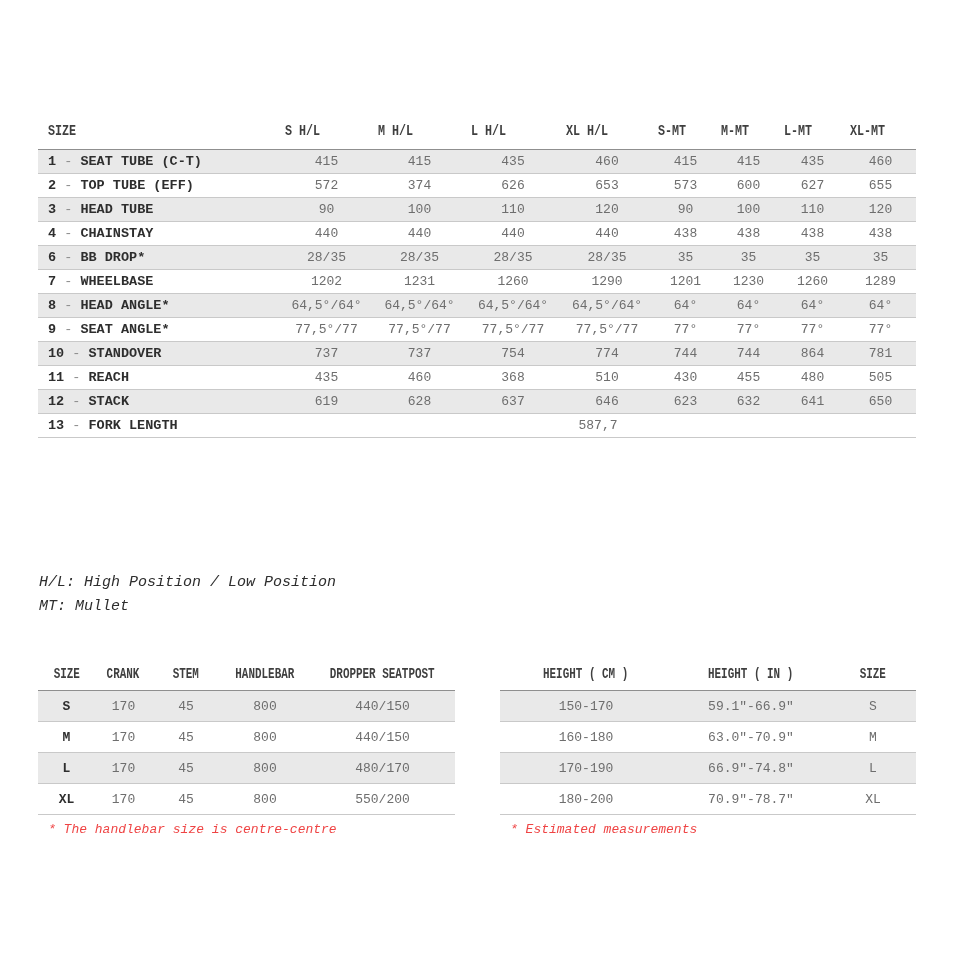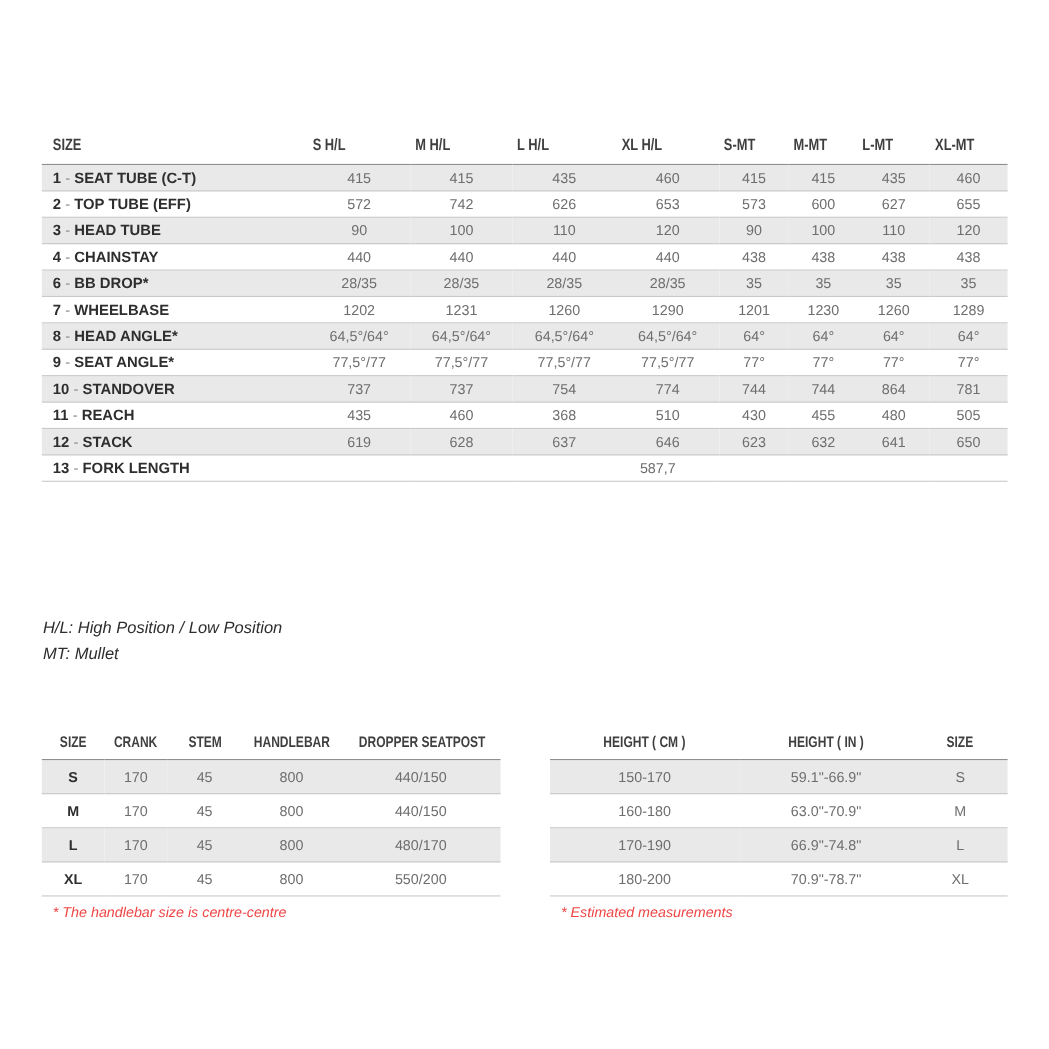--- a/index.html
+++ b/index.html
@@ -1,34 +1,34 @@
 <!DOCTYPE html>
 <html><head>
 <meta charset="utf-8">
 <style>
   html,body{margin:0;padding:0;background:#fff;}
   .page{position:relative;width:954px;height:954px;background:#ffffff;overflow:hidden;
-        font-family:Liberation Sans, sans-serif;color:#333;}
+        font-family:Liberation Mono, monospace;color:#333;}
   table{border-collapse:collapse;table-layout:fixed;}
   
   .geo{position:absolute;left:38px;top:113px;width:878px;}
   .geo thead th{height:36px;vertical-align:middle;padding:0;text-align:left;
                 color:#3f3f3f;font-size:15px;font-weight:bold;
                 border-bottom:1px solid #8f8f8f;}
   .geo thead th:first-child{text-align:left;padding-left:10px;}
   .cond{display:inline-block;transform:scaleX(0.78);transform-origin:center;white-space:nowrap;}
   .cond.cl{transform-origin:left center;}
   .geo tbody tr{height:24px;border-bottom:1px solid #c9c9c9;}
   .geo tbody tr:nth-child(odd){background:#e9e9e9;}
   .geo td.lbl{padding-left:10px;font-size:13.5px;color:#2e2e2e;white-space:nowrap;}
   .geo td.lbl .num,.geo td.lbl .nm{font-weight:bold;}
   .geo td.lbl .dash{color:#8a8a8a;font-weight:normal;}
   td.val{text-align:center;color:#6e6e6e;font-size:13px;}
   
-  .notes{position:absolute;left:39px;top:559px;font-style:italic;font-size:15px;
+  .notes{position:absolute;left:39px;top:571px;font-style:italic;font-size:15px;
          color:#2e2e2e;line-height:24px;}
   
   .small{position:absolute;top:657px;}
   .small.lft{left:38px;width:417px;}
   .small.rgt{left:500px;width:416px;}
   .small thead th{height:33px;vertical-align:middle;padding:0;text-align:center;
                   color:#3f3f3f;font-size:14px;font-weight:bold;
                   border-bottom:1px solid #8f8f8f;}
   .small tbody tr{height:31px;border-bottom:1px solid #c9c9c9;}
   .small tbody tr:nth-child(odd){background:#e9e9e9;}
@@ -77,21 +77,21 @@
           <td class="val">435</td>
           <td class="val">460</td>
           <td class="val">415</td>
           <td class="val">415</td>
           <td class="val">435</td>
           <td class="val">460</td>
         </tr>
         <tr>
           <td class="lbl"><span class="num">2</span><span class="dash"> - </span><span class="nm">TOP TUBE (EFF)</span></td>
           <td class="val">572</td>
-          <td class="val">742</td>
+          <td class="val">374</td>
           <td class="val">626</td>
           <td class="val">653</td>
           <td class="val">573</td>
           <td class="val">600</td>
           <td class="val">627</td>
           <td class="val">655</td>
         </tr>
         <tr>
           <td class="lbl"><span class="num">3</span><span class="dash"> - </span><span class="nm">HEAD TUBE</span></td>
           <td class="val">90</td>

